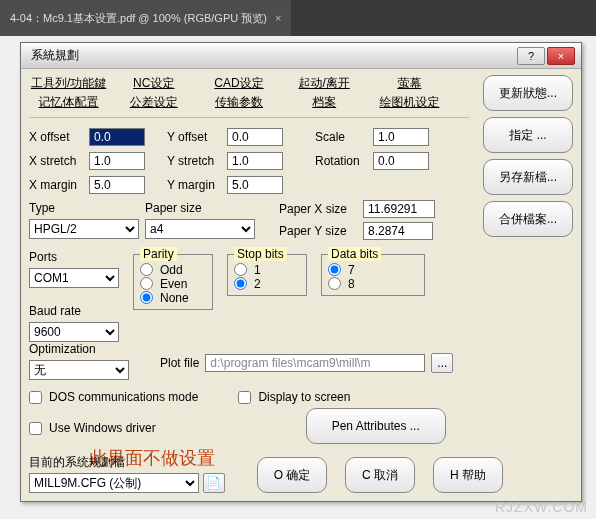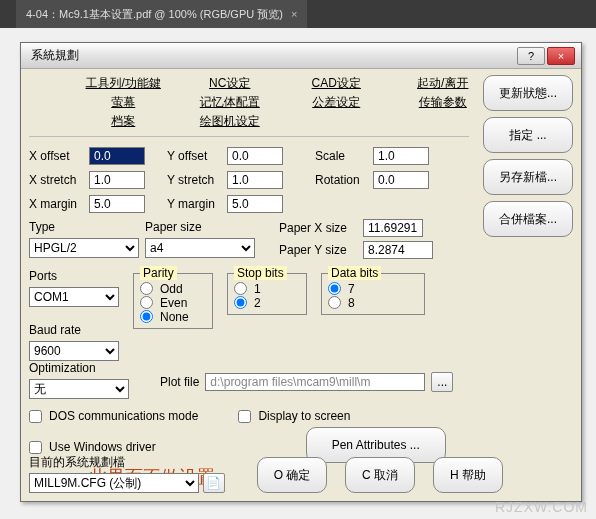--- a/index.html
+++ b/index.html
@@ -9,24 +9,23 @@
     font-size: 12px;
     background: #f0f0f0;
     width: 596px;
     height: 519px;
     position: relative;
     overflow: hidden;
   }
   .outer-tab-bar {
     background: #3a3a3a;
     color: #ccc;
-    height: 28px;
+    height: 36px;
     display: flex;
     align-items: stretch;
-    padding-left: 16px;
   }
   .outer-tab {
     background: #4d4d4d;
     color: #ddd;
     padding: 4px 10px;
     font-size: 11px;
     display: flex;
     align-items: center;
     gap: 8px;
   }
@@ -64,25 +63,24 @@
     border-radius:2px;
   }
   .titlebtn.close { background: linear-gradient(#f07070,#c63030); color: #fff; border-color:#a02020; }
   .dlg-body {
     padding: 6px 8px 8px 8px;
     position: relative;
     height: calc(100% - 26px);
   }
   .linkgrid {
     display: grid;
-    grid-template-columns: repeat(4, 1fr);
+    grid-template-columns: repeat(5, 1fr);
     column-gap: 6px;
     row-gap: 2px;
     width: 420px;
-    margin-left: 44px;
   }
   .linkgrid span {
     color: #000;
     white-space: nowrap;
     text-decoration: underline;
     cursor: default;
     font-size: 12px;
     text-align: center;
   }
   .linkgrid span.active { color: #000; }
@@ -284,21 +282,21 @@
       </div>
       <div class="col" style="width:110px">
         <span>Paper size</span>
         <select class="select" style="width:110px">
           <option>a4</option>
         </select>
       </div>
       <div class="col" style="margin-left:18px">
         <div class="row">
           <span style="width:80px">Paper X size</span>
-          <input class="txt" style="width: 60px;" value="11.69291">
+          <input class="txt" style="width: 72px;" value="11.69291">
         </div>
         <div class="row">
           <span style="width:80px">Paper Y size</span>
           <input class="txt" style="width: 70px;" value="8.2874">
         </div>
       </div>
     </div>
 
     <div class="midrow">
       <div class="col" style="width:90px">

